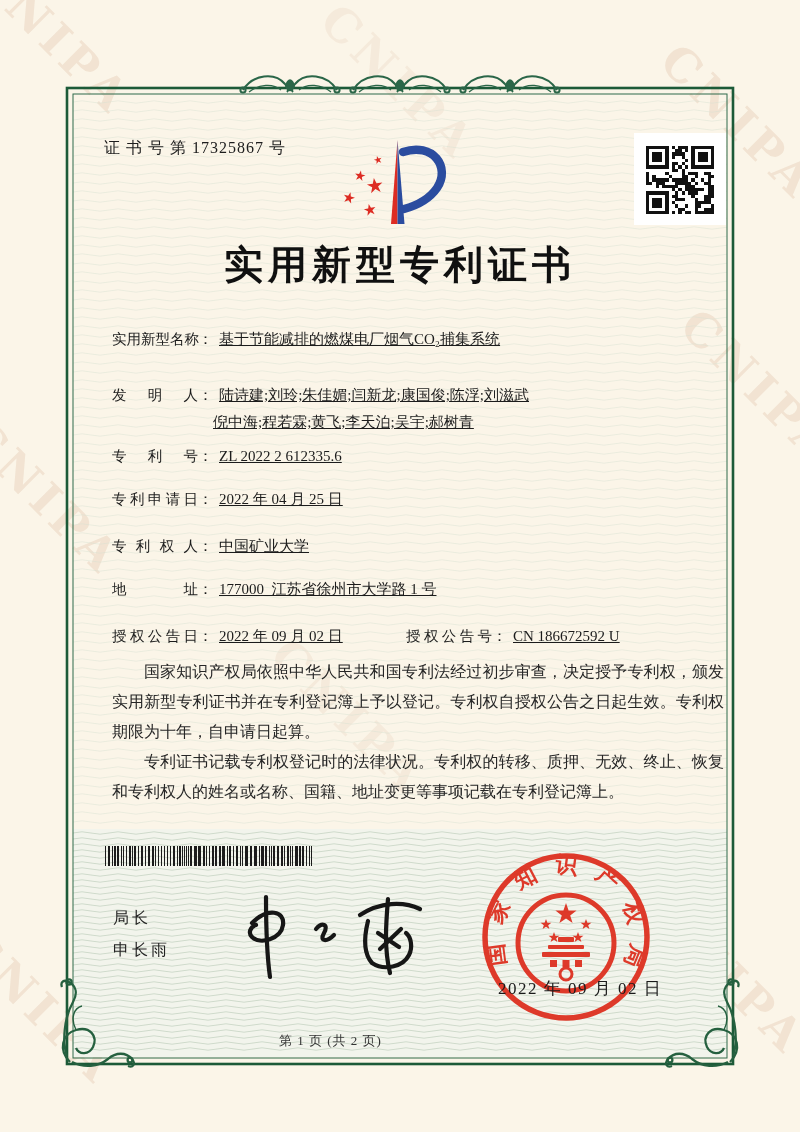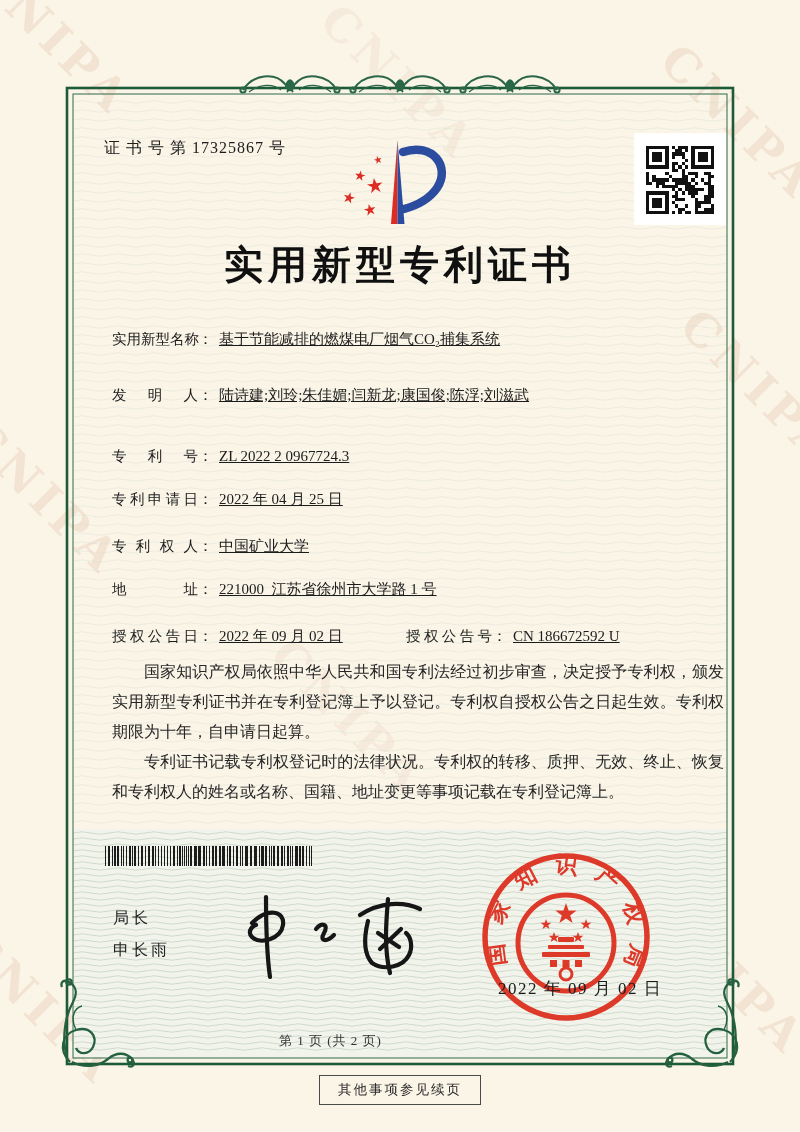--- a/index.html
+++ b/index.html
@@ -495,36 +495,39 @@
   <h1 class="title">实用新型专利证书</h1>
 
   <div class="row" style="top:330px">
     <span class="flabel">实用新型名称</span><span class="fcolon">：</span><span class="fvalue">基于节能减排的燃煤电厂烟气CO₂捕集系统</span>
   </div>
 
   <div class="row" style="top:386px">
     <div>
       <span class="flabel">发明人</span><span class="fcolon">：</span><span class="fvalue">陆诗建;刘玲;朱佳媚;闫新龙;康国俊;陈浮;刘滋武</span>
     </div>
+    <div class="inv2">
+      <span class="fvalue">倪中海;程若霖;黄飞;李天泊;吴宇;郝树青</span>
+    </div>
   </div>
 
   <div class="row" style="top:447px">
-    <span class="flabel">专利号</span><span class="fcolon">：</span><span class="fvalue">ZL 2022 2 0967724.3</span>
+    <span class="flabel">专利号</span><span class="fcolon">：</span><span class="fvalue">ZL 2022 2 612335.6</span>
   </div>
 
   <div class="row" style="top:490px">
     <span class="flabel">专利申请日</span><span class="fcolon">：</span><span class="fvalue">2022 年 04 月 25 日</span>
   </div>
 
   <div class="row" style="top:537px">
     <span class="flabel">专利权人</span><span class="fcolon">：</span><span class="fvalue">中国矿业大学</span>
   </div>
 
   <div class="row" style="top:580px">
-    <span class="flabel">地址</span><span class="fcolon">：</span><span class="fvalue">221000  江苏省徐州市大学路 1 号</span>
+    <span class="flabel">地址</span><span class="fcolon">：</span><span class="fvalue">177000  江苏省徐州市大学路 1 号</span>
   </div>
 
   <div class="row" style="top:627px">
     <span class="flabel">授权公告日</span><span class="fcolon">：</span><span class="fvalue gval1">2022 年 09 月 02 日</span><span class="flabel">授权公告号</span><span class="fcolon">：</span><span class="fvalue">CN 186672592 U</span>
   </div>
 
   <div class="bodytext">
     <p>国家知识产权局依照中华人民共和国专利法经过初步审查，决定授予专利权，颁发实用新型专利证书并在专利登记簿上予以登记。专利权自授权公告之日起生效。专利权期限为十年，自申请日起算。</p>
     <p>专利证书记载专利权登记时的法律状况。专利权的转移、质押、无效、终止、恢复和专利权人的姓名或名称、国籍、地址变更等事项记载在专利登记簿上。</p>
   </div>
@@ -638,15 +641,14 @@
       </g>
       <text font-size="22" font-weight="bold" fill="#dd2c1c" letter-spacing="17" font-family="Liberation Serif, serif">
         <textPath href="#sealArc" startOffset="0">国家知识产权局</textPath>
       </text>
     </g>
   </svg>
 
   <div class="sealdate">2022 年 09 月 02 日</div>
 
   <div class="pageno">第 1 页 (共 2 页)</div>
-  <div class="contbox">其他事项参见续页</div>
 
 </div>
 
 </body></html>

